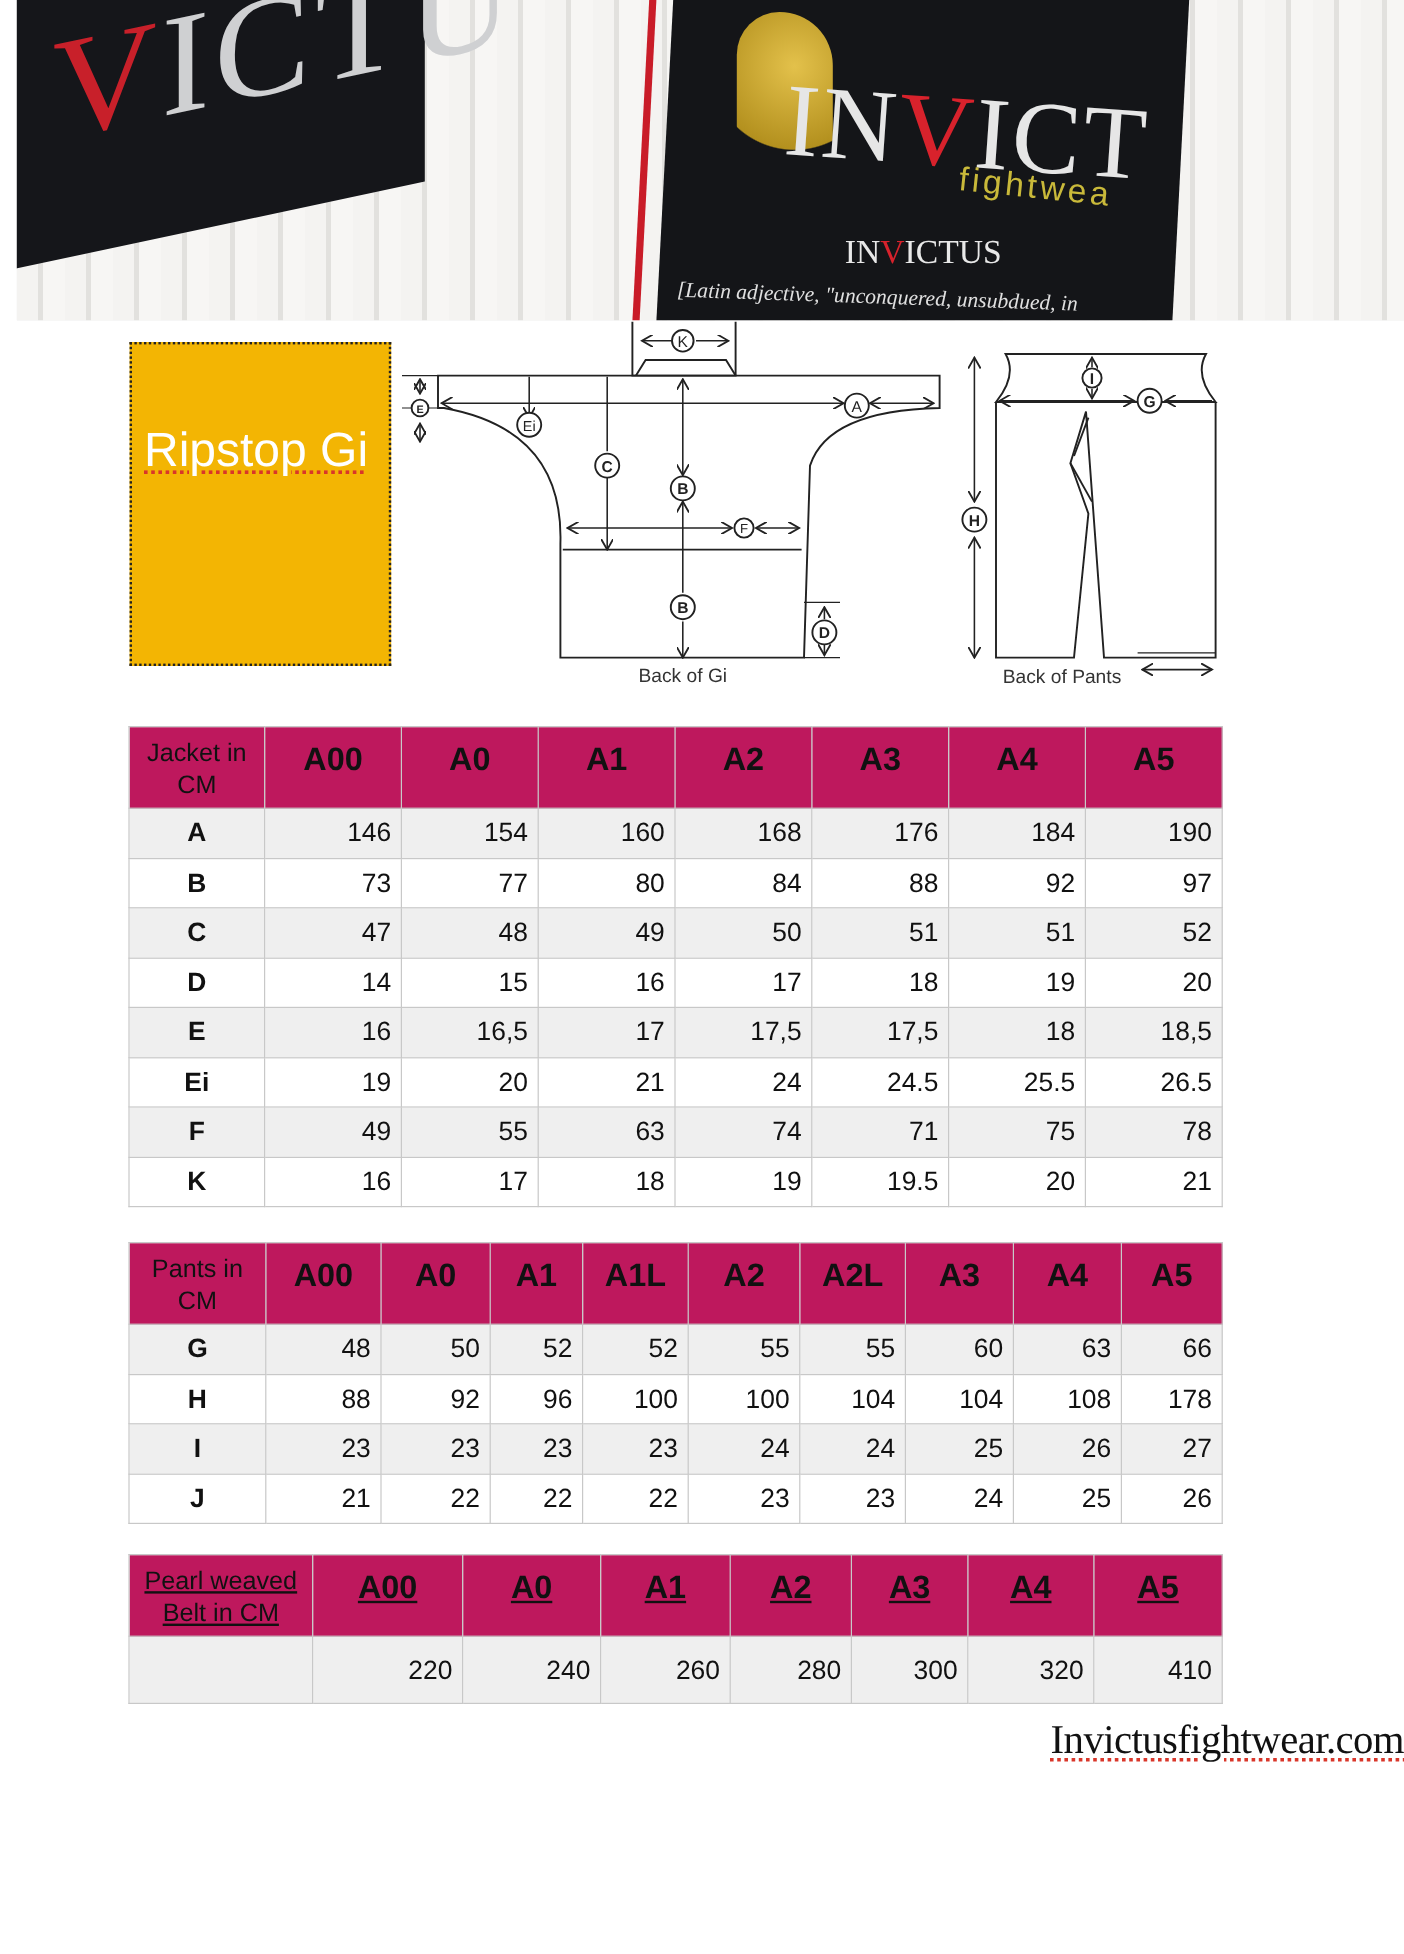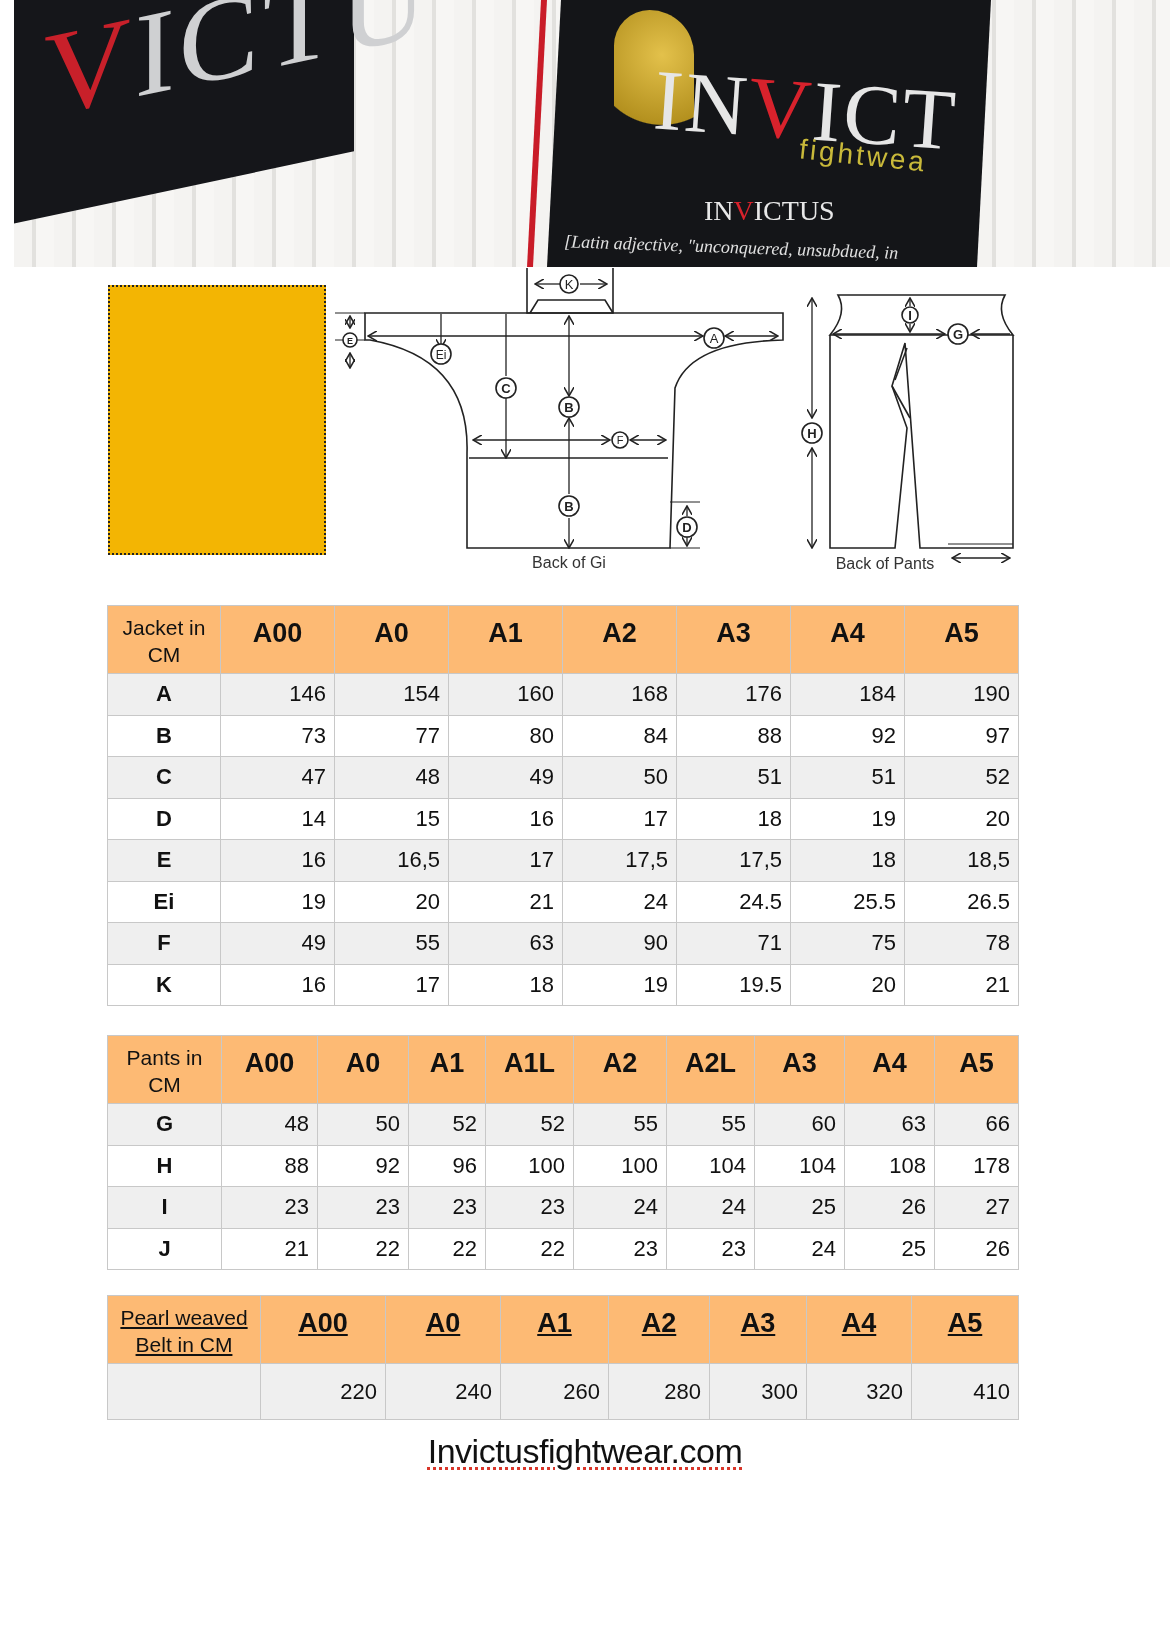--- a/index.html
+++ b/index.html
@@ -29,54 +29,55 @@
   .title-card .l2 { top: 163px; }
   .squiggle { text-decoration: underline; text-decoration-style: dotted; text-decoration-color: #d9362a; text-decoration-thickness: 3px; text-underline-offset: 4px; }
 
   
   .diagram { position: absolute; left: 330px; top: 268px; width: 700px; height: 310px; }
   .diagram text { font-family: "Liberation Sans", sans-serif; }
 
   
   table.size { position: absolute; border-collapse: collapse; table-layout: fixed; }
   table.size td, table.size th { border: 1px solid #c8c8c8; padding: 0 8px; box-sizing: border-box; }
-  table.size th { background: #fdba74; font-weight: bold; font-size: 27px; vertical-align: top; padding-top: 12px; text-align: center; }
+  table.size th { background: #be185d; font-weight: bold; font-size: 27px; vertical-align: top; padding-top: 12px; text-align: center; }
   table.size th.corner { font-weight: normal; font-size: 21px; line-height: 27px; padding-top: 8px; }
   table.size td { font-size: 22px; text-align: right; height: 41.5px; }
   table.size td.rowhead { text-align: center; font-weight: bold; }
   table.size tr.alt td { background: #efefef; }
 
   #jacket-table { left: 107px; top: 605px; width: 912px; }
   #jacket-table th { height: 68px; }
   #pants-table { left: 107px; top: 1035px; width: 912px; border-radius: 13px; }
   #pants-table th { height: 68px; }
   #belt-table { left: 107px; top: 1295px; width: 912px; }
   #belt-table th { height: 68px; text-decoration: underline; }
   #belt-table td { height: 56px; }
 
-  .footer-url { position: absolute; left: 0; width: 1170px; top: 1432px; text-align: center; font-size: 34px; color: #111; letter-spacing: -0.5px; }
+  .footer-url { position: absolute; left: 0; width: 1170px; top: 1432px; text-align: right; font-size: 34px; color: #111; letter-spacing: -0.5px; font-family: Liberation Serif, serif; }
 </style>
 </head>
 <body>
 
 <div class="banner">
   <div class="cloth"></div>
   <div class="patch-left">
     <div class="txt"><span class="v">V</span><span>ICTU</span></div>
   </div>
   <div class="redline"></div>
   <div class="patch-right"></div>
   <div class="lion"></div>
   <div class="brand"><span>IN</span><span class="v">V</span><span>ICT</span></div>
   <div class="sub">fightwea</div>
   <div class="small-brand"><span>IN</span><span class="v">V</span><span>ICTUS</span></div>
   <div class="latin">[Latin adjective, "unconquered, unsubdued, in</div>
 </div>
 
 <div class="title-card">
+  <div class="line l1"><span class="squiggle">Ripstop Gi</span></div>
 </div>
 
 <svg class="diagram" viewBox="0 0 700 310" width="700" height="310">
   <defs>
     <marker id="ah" markerWidth="8" markerHeight="8" refX="7" refY="4" orient="auto-start-reverse">
       <path d="M0,0 L7,4 L0,8" fill="none" stroke="#222" stroke-width="1.2"></path>
     </marker>
   </defs>
   <g stroke="#222" stroke-width="1.6" fill="none">
 
@@ -241,21 +242,21 @@
         <td>24</td>
         <td>24.5</td>
         <td>25.5</td>
         <td>26.5</td>
       </tr>
       <tr class="alt">
         <td class="rowhead">F</td>
         <td>49</td>
         <td>55</td>
         <td>63</td>
-        <td>90</td>
+        <td>74</td>
         <td>71</td>
         <td>75</td>
         <td>78</td>
       </tr>
       <tr>
         <td class="rowhead">K</td>
         <td>16</td>
         <td>17</td>
         <td>18</td>
         <td>19</td>

